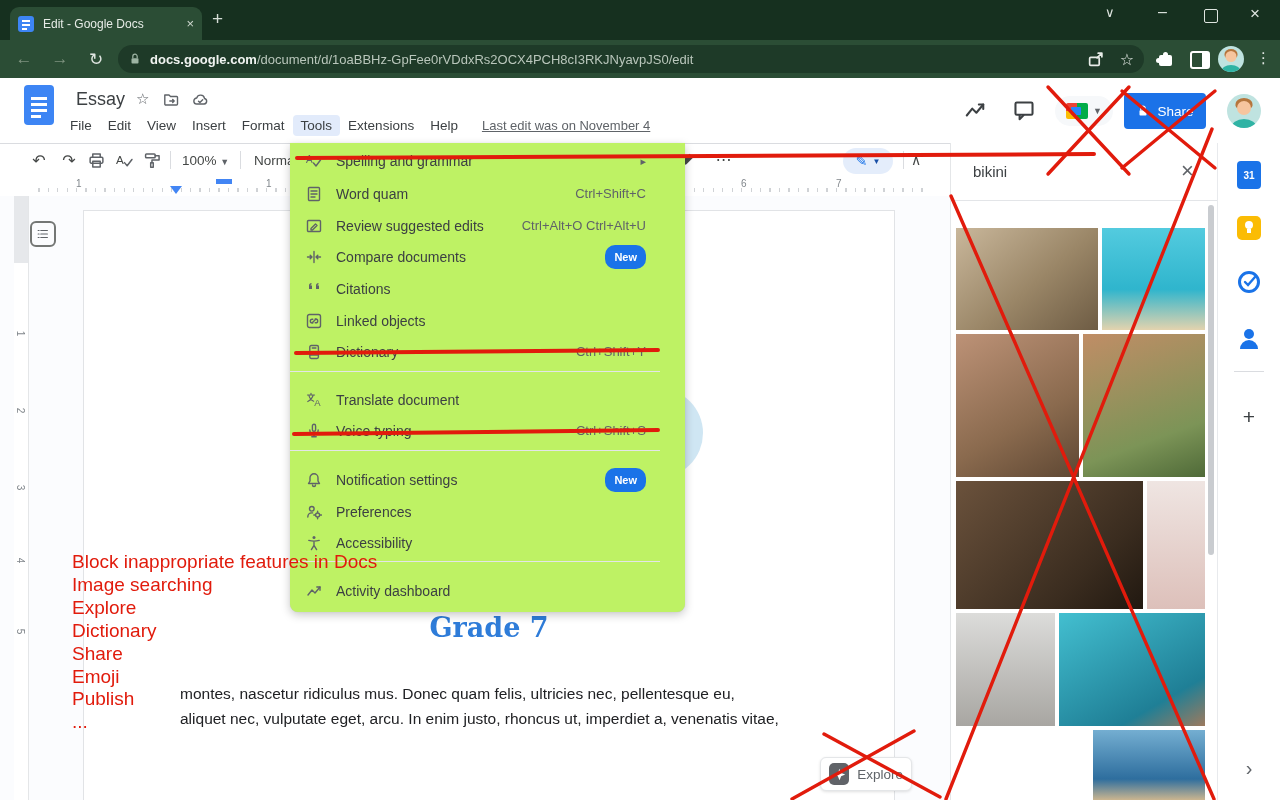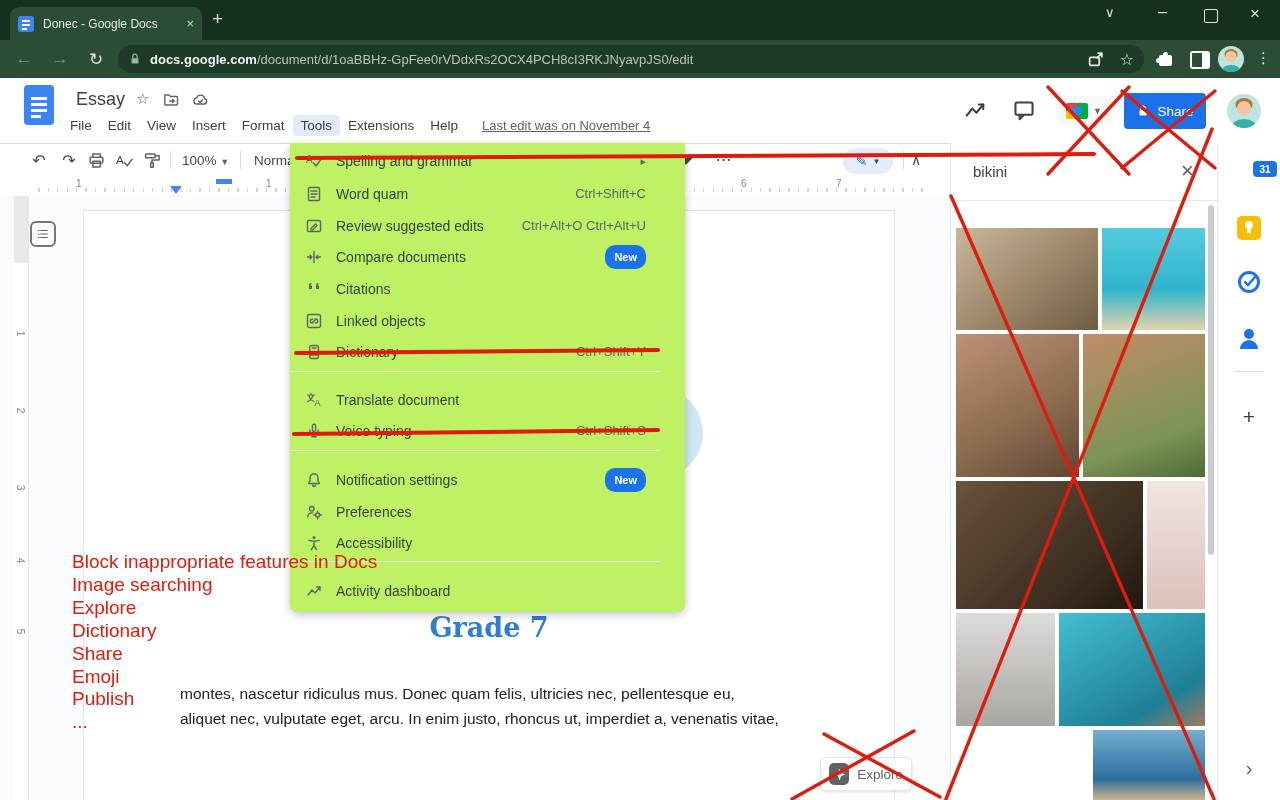--- a/index.html
+++ b/index.html
@@ -54,21 +54,21 @@
 </head>
 <body>
 
 <div class="abs" id="tabstrip">
   <div class="abs" id="tab">
     <div style="width:16px;height:16px;background:#3d85f4;border-radius:3px;position:relative;flex:none;">
       <div style="position:absolute;left:4px;top:4px;width:8px;height:2px;background:#fff;"></div>
       <div style="position:absolute;left:4px;top:8px;width:8px;height:2px;background:#fff;"></div>
       <div style="position:absolute;left:4px;top:12px;width:5px;height:2px;background:#fff;"></div>
     </div>
-    <span style="margin-left:9px;flex:1;overflow:hidden;white-space:nowrap;">Donec - Google Docs</span>
+    <span style="margin-left:9px;flex:1;overflow:hidden;white-space:nowrap;">Edit - Google Docs</span>
     <span style="color:#cfd8d0;font-size:13px;">×</span>
   </div>
   <div class="abs" style="left:212px;top:8px;color:#d5ddd6;font-size:19px;">+</div>
   <div class="abs" style="left:1105px;top:5px;color:#dfe5e0;font-size:13px;">∨</div>
   <div class="abs" style="left:1158px;top:3px;color:#dfe5e0;font-size:16px;">–</div>
   <div class="abs" style="left:1204px;top:9px;width:12px;height:12px;border:1.6px solid #dfe5e0;border-radius:2px;"></div>
   <div class="abs" style="left:1250px;top:4px;color:#dfe5e0;font-size:17px;">×</div>
 </div>
 
 <div class="abs" id="navbar">
@@ -372,21 +372,21 @@
   <div class="thumb" style="left:5px;top:338px;width:187px;height:128px;;background:linear-gradient(135deg,#6b523c,#3a2c1f 70%,#211810)"></div>
   <div class="thumb" style="left:196px;top:338px;width:58px;height:128px;;background:linear-gradient(180deg,#efe5e2,#ddc0ba)"></div>
   <div class="thumb" style="left:5px;top:470px;width:99px;height:113px;;background:linear-gradient(180deg,#dcdcda,#a8a6a2)"></div>
   <div class="thumb" style="left:108px;top:470px;width:146px;height:113px;;background:linear-gradient(150deg,#43bfd0,#1f7f96 75%,#9d7a5e)"></div>
   <div class="thumb" style="left:5px;top:587px;width:133px;height:70px;;background:linear-gradient(140deg,#b59878,#85letter 0,#7f6747)"></div>
   <div class="thumb" style="left:142px;top:587px;width:112px;height:70px;;background:linear-gradient(180deg,#74aed1,#2e6e9e 70%,#cbb58f)"></div>
   <div style="position:absolute;left:257px;top:62px;width:6px;height:350px;background:#c9ccd0;border-radius:3px;"></div>
 </div>
 
 <div class="abs" id="rail">
-  <div class="railico" style="top:18px;width:24px;height:16px;background:#1a73e8;border-radius:4px;color:#fff;font-size:10px;font-weight:bold;display:flex;align-items:center;justify-content:center;margin-left:16px;">31</div>
+  <div class="railico" style="top:18px;width:24px;height:28px;background:#1a73e8;border-radius:4px;color:#fff;font-size:10px;font-weight:bold;display:flex;align-items:center;justify-content:center;">31</div>
   <div class="railico" style="top:73px;width:24px;height:24px;background:#fbbc04;border-radius:5px;">
     <div style="position:absolute;left:8px;top:5px;width:8px;height:8px;background:#fff;border-radius:50%;"></div>
     <div style="position:absolute;left:10px;top:13px;width:4px;height:4px;background:#fff;"></div>
   </div>
   <div class="railico" style="top:128px;width:22px;height:22px;border:3px solid #1a73e8;border-radius:50%;box-sizing:border-box;">
     <svg width="16" height="16" viewBox="0 0 16 16" style="position:absolute;left:0;top:0;">
         <path d="M4 8l3 3 7-8" fill="none" stroke="#1a73e8" stroke-width="2.4" stroke-linecap="round"></path>
       </svg>
   </div>
   <div class="railico" style="top:184px;width:24px;height:24px;">

